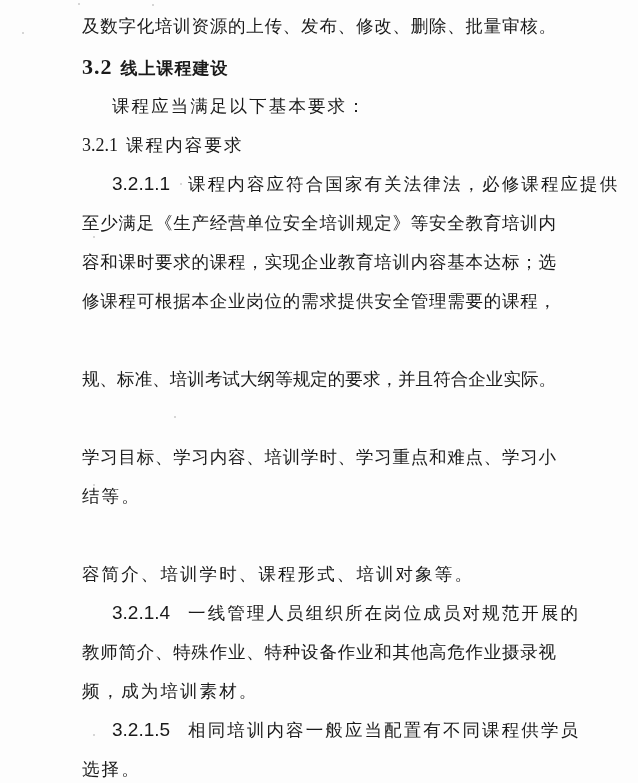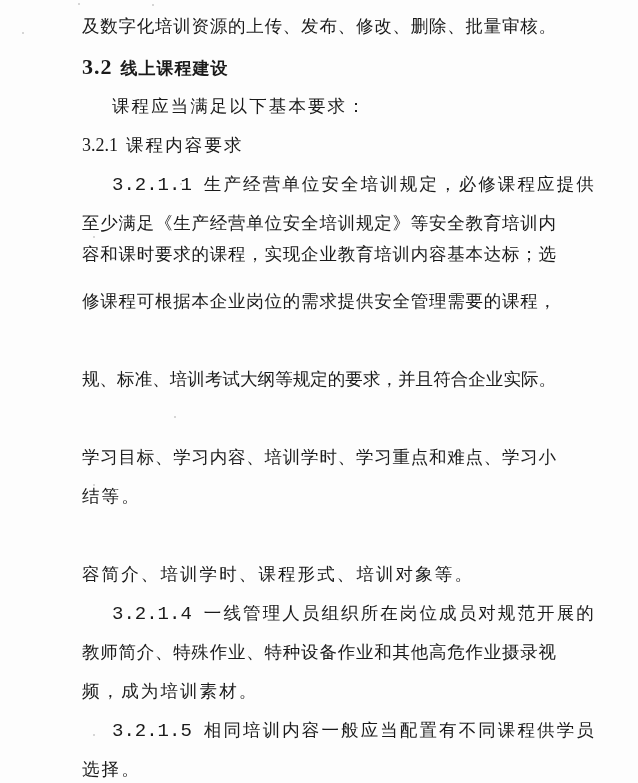--- a/index.html
+++ b/index.html
@@ -23,21 +23,21 @@
     .line.indent { left: 112px; width: 444px; }
     .line.justify { text-align: justify; text-align-last: justify; letter-spacing: 0; }
     .heading {
       font-weight: bold;
       font-family: "DejaVu Sans", "Liberation Sans", sans-serif;
       letter-spacing: 1px;
       font-size: 17px;
     }
     .heading .num { font-family: "Liberation Serif", serif; font-size: 22px; margin-right: 8px; }
     .sub .num { font-family: "Liberation Serif", serif; font-size: 18px; margin-right: 8px; letter-spacing: 0; text-align: center; }
-    .pnum { font-family: Liberation Mono, monospace; font-size: 19px; letter-spacing: 0; margin-right: 12px; }
+    .pnum { font-family: Liberation Sans, sans-serif; font-size: 19px; letter-spacing: 0; margin-right: 18px; }
     .speck { position: absolute; width: 2px; height: 2px; background: #c8c8c8; border-radius: 1px; }
   </style>
 </head>
 <body>
 
 <div class="page">
 
   <div class="speck" style="left:78px;top:3px"></div>
   <div class="speck" style="left:152px;top:4px"></div>
   <div class="speck" style="left:22px;top:32px"></div>
@@ -53,24 +53,24 @@
     <span class="num">3.2</span><span>线上课程建设</span>
   </div>
 
   <div class="line indent" style="top:94px">课程应当满足以下基本要求：</div>
 
   <div class="line sub" style="top:133px">
     <span class="num">3.2.1</span><span>课程内容要求</span>
   </div>
 
   <div class="line indent" style="top:172px">
-    <span class="pnum">3.2.1.1</span><span>生产经营单位安全培训规定，必修课程应提供</span>
+    <span class="pnum">3.2.1.1</span><span>课程内容应符合国家有关法律法，必修课程应提供</span>
   </div>
   <div class="line justify" style="top:211px">至少满足《生产经营单位安全培训规定》等安全教育培训内</div>
-  <div class="line justify" style="top:242px">容和课时要求的课程，实现企业教育培训内容基本达标；选</div>
+  <div class="line justify" style="top:250px">容和课时要求的课程，实现企业教育培训内容基本达标；选</div>
   <div class="line justify" style="top:289px">修课程可根据本企业岗位的需求提供安全管理需要的课程，</div>
   <div class="line justify" style="top:367px">规、标准、培训考试大纲等规定的要求，并且符合企业实际。</div>
 
   <div class="line justify" style="top:445px">学习目标、学习内容、培训学时、学习重点和难点、学习小</div>
   <div class="line" style="top:484px">结等。</div>
 
   <div class="line" style="top:562px">容简介、培训学时、课程形式、培训对象等。</div>
 
   <div class="line indent" style="top:601px">
     <span class="pnum">3.2.1.4</span><span>一线管理人员组织所在岗位成员对规范开展的</span>

